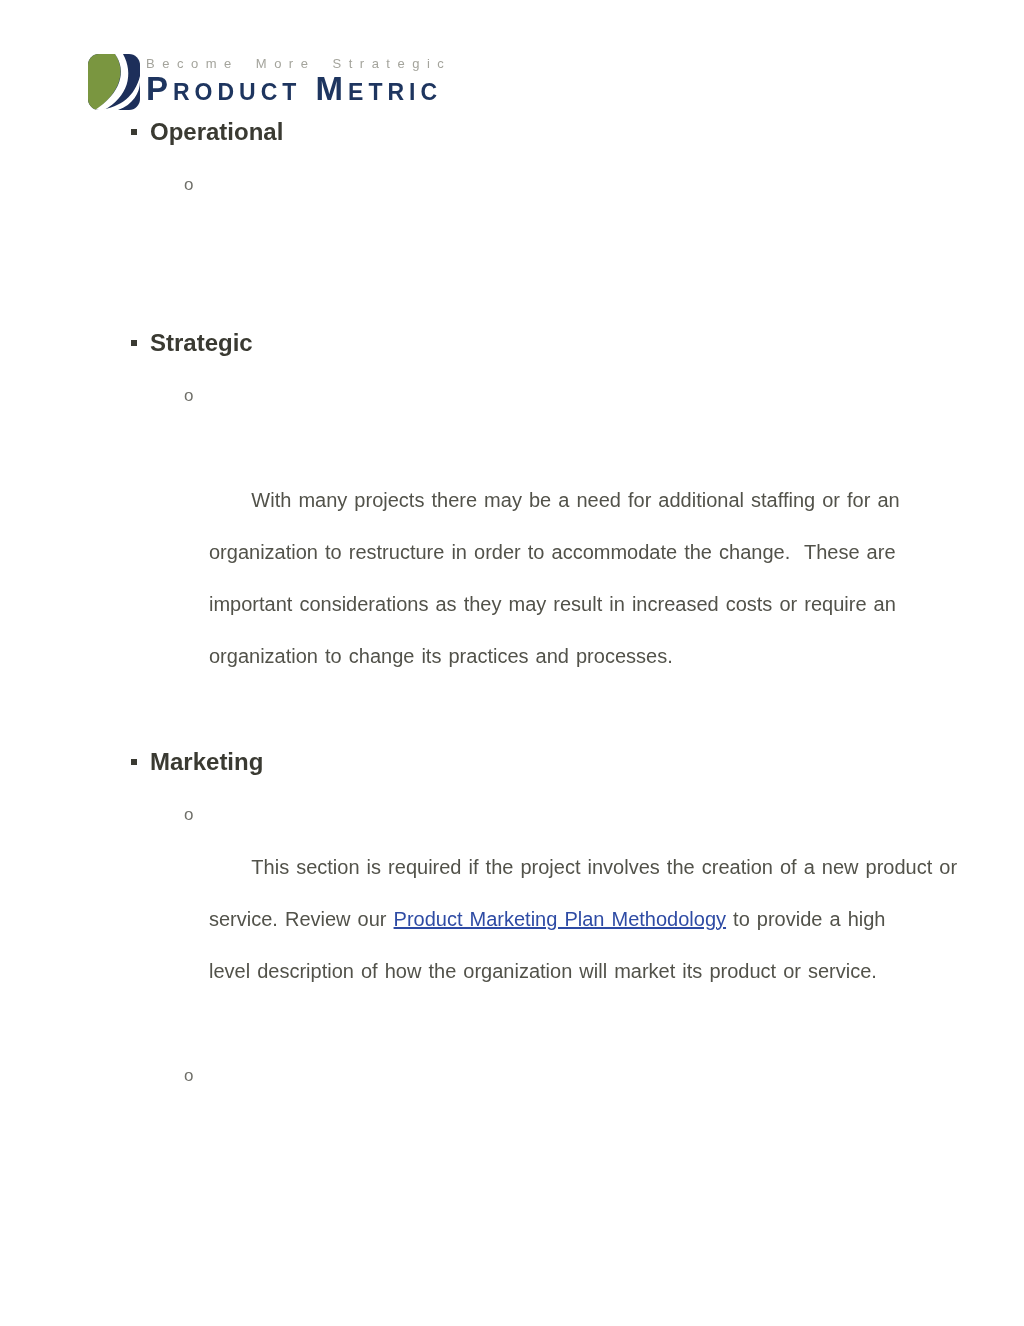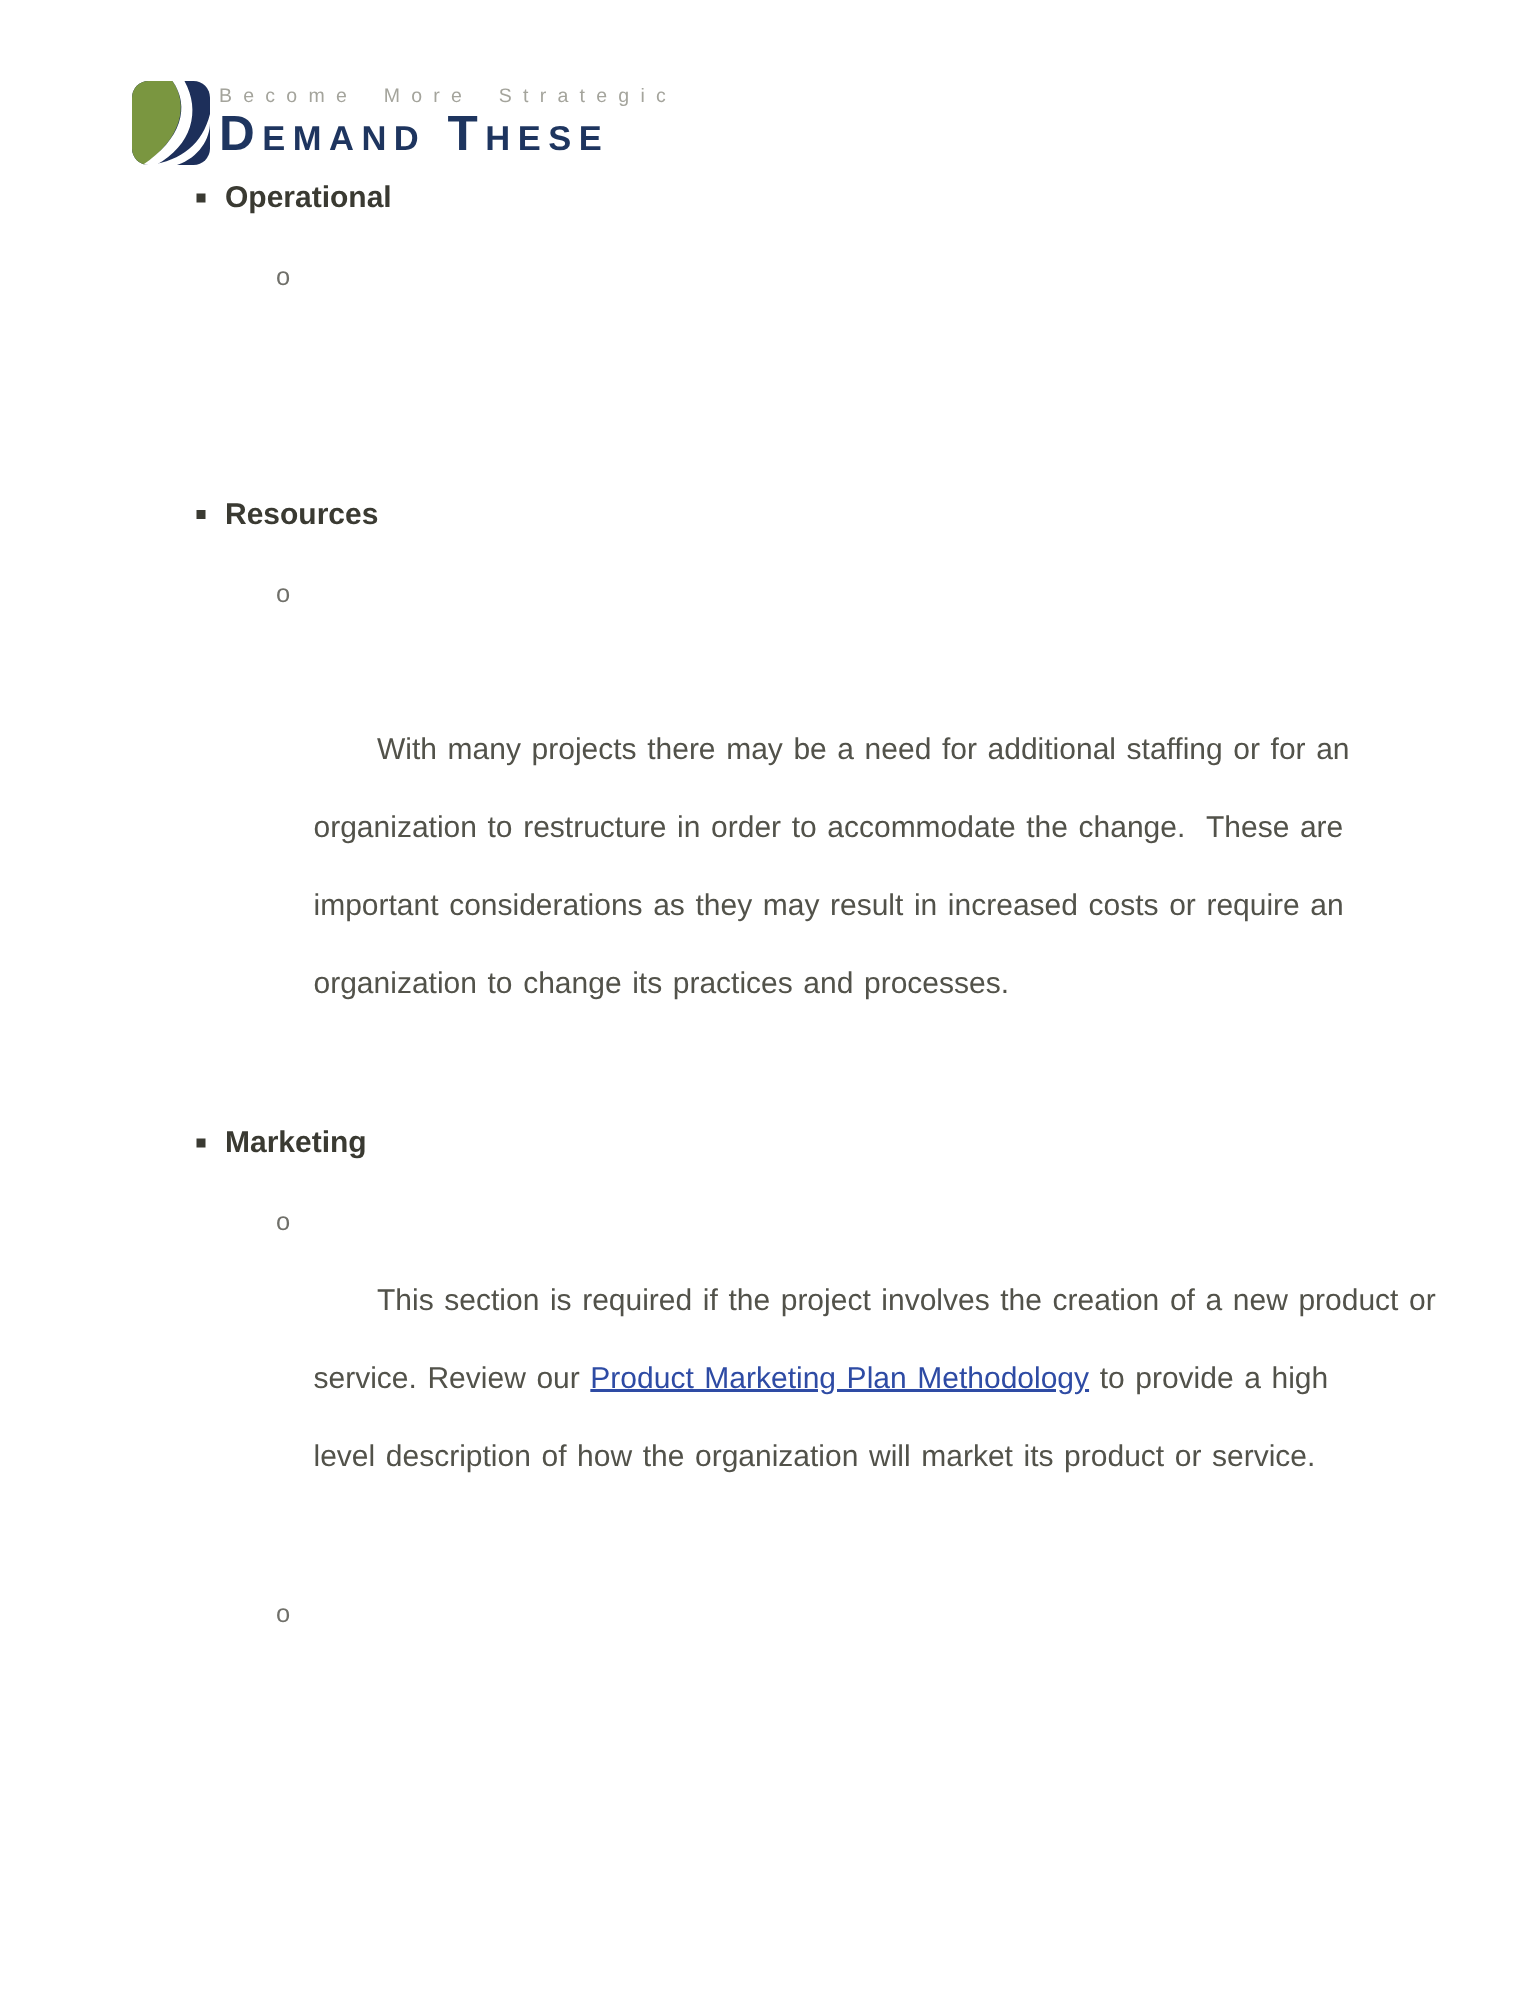--- a/index.html
+++ b/index.html
@@ -26,21 +26,21 @@
     font-variant: small-caps; letter-spacing: 5px; white-space: nowrap;
     line-height: 1.0;
   }
 
   
   .content { position: absolute; left: 0; top: 104px; width: 1024px; }
 
   .sec-heading {
     position: relative;
     margin: 2px 0 0 150px;
-    font-size: 20px; font-weight: 700; color: #3a3a32;
+    font-size: 24px; font-weight: 700; color: #3a3a32;
     line-height: 52px;
   }
   .sq-bullet {
     position: absolute; left: -19px; top: 23px;
     width: 6px; height: 6px; background: #3a3a32; display: block;
   }
 
   .para {
     position: relative;
     margin: 1px 0 0 209px;
@@ -73,37 +73,37 @@
         </defs>
       <g clip-path="url(#lr)">
         <rect width="52" height="56" fill="#1d2f5a"></rect>
         <path d="M0,0 L27,0 C38,16 33,38 8,56 L0,56 Z" fill="#7a9640"></path>
         <path d="M27,0 C39,17 33,39 7,56 L16,56 C40,43 46,20 35,0 Z" fill="#ffffff"></path>
         <path d="M52,22 C47,42 33,53 12,56 L30,56 C45,51 52,38 52,28 Z" fill="#ffffff"></path>
       </g>
     </svg>
     <div class="logo-text">
       <div class="tagline">Become More Strategic</div>
-      <div class="brand">Demand These</div>
+      <div class="brand">Product Metric</div>
     </div>
   </div>
 
   <div class="content">
 
     <div class="sec-heading">
       <span class="sq-bullet"></span>
       <span>Operational</span>
     </div>
     <div class="para">
       <span class="o-marker">o</span>
     </div>
 
     <div class="sec-heading">
       <span class="sq-bullet"></span>
-      <span>Resources</span>
+      <span>Strategic</span>
     </div>
     <div class="para">
       <span class="o-marker">o</span>
       <span>With many projects there may be a need for additional staffing or for an
 organization to restructure in order to accommodate the change.  These are
 important considerations as they may result in increased costs or require an
 organization to change its practices and processes.</span>
     </div>
 
     <div class="sec-heading">

